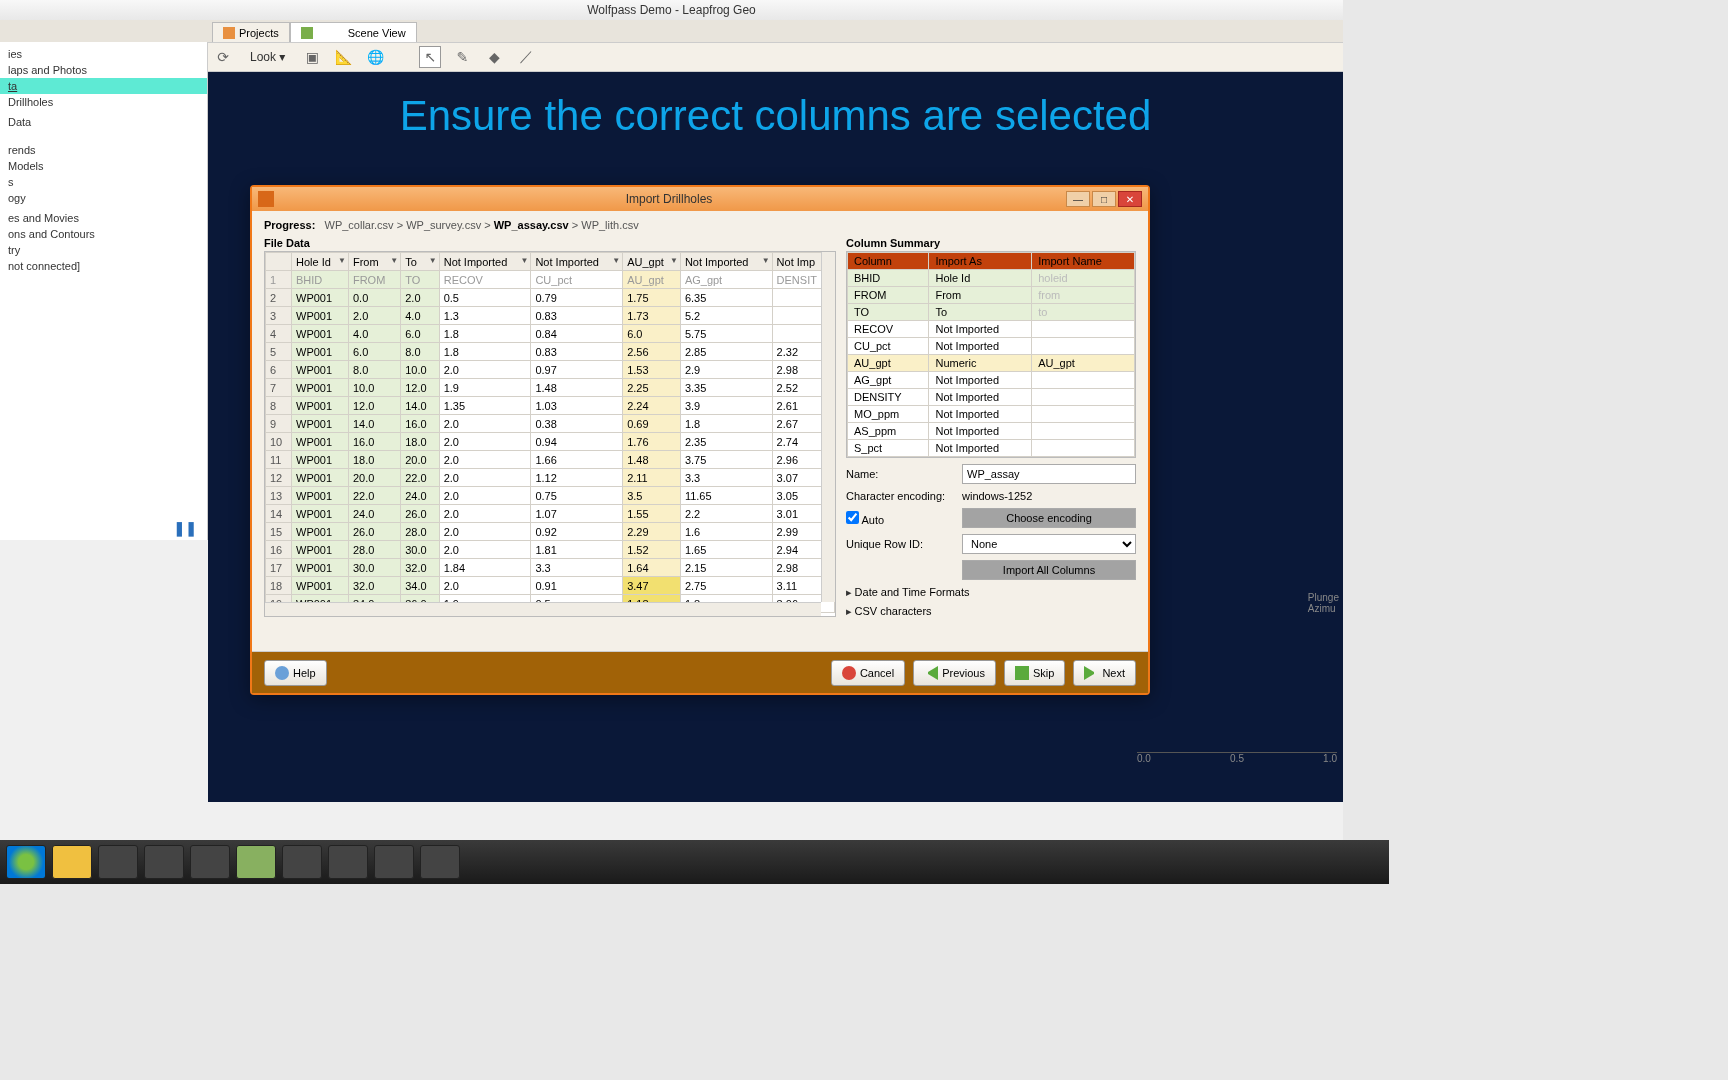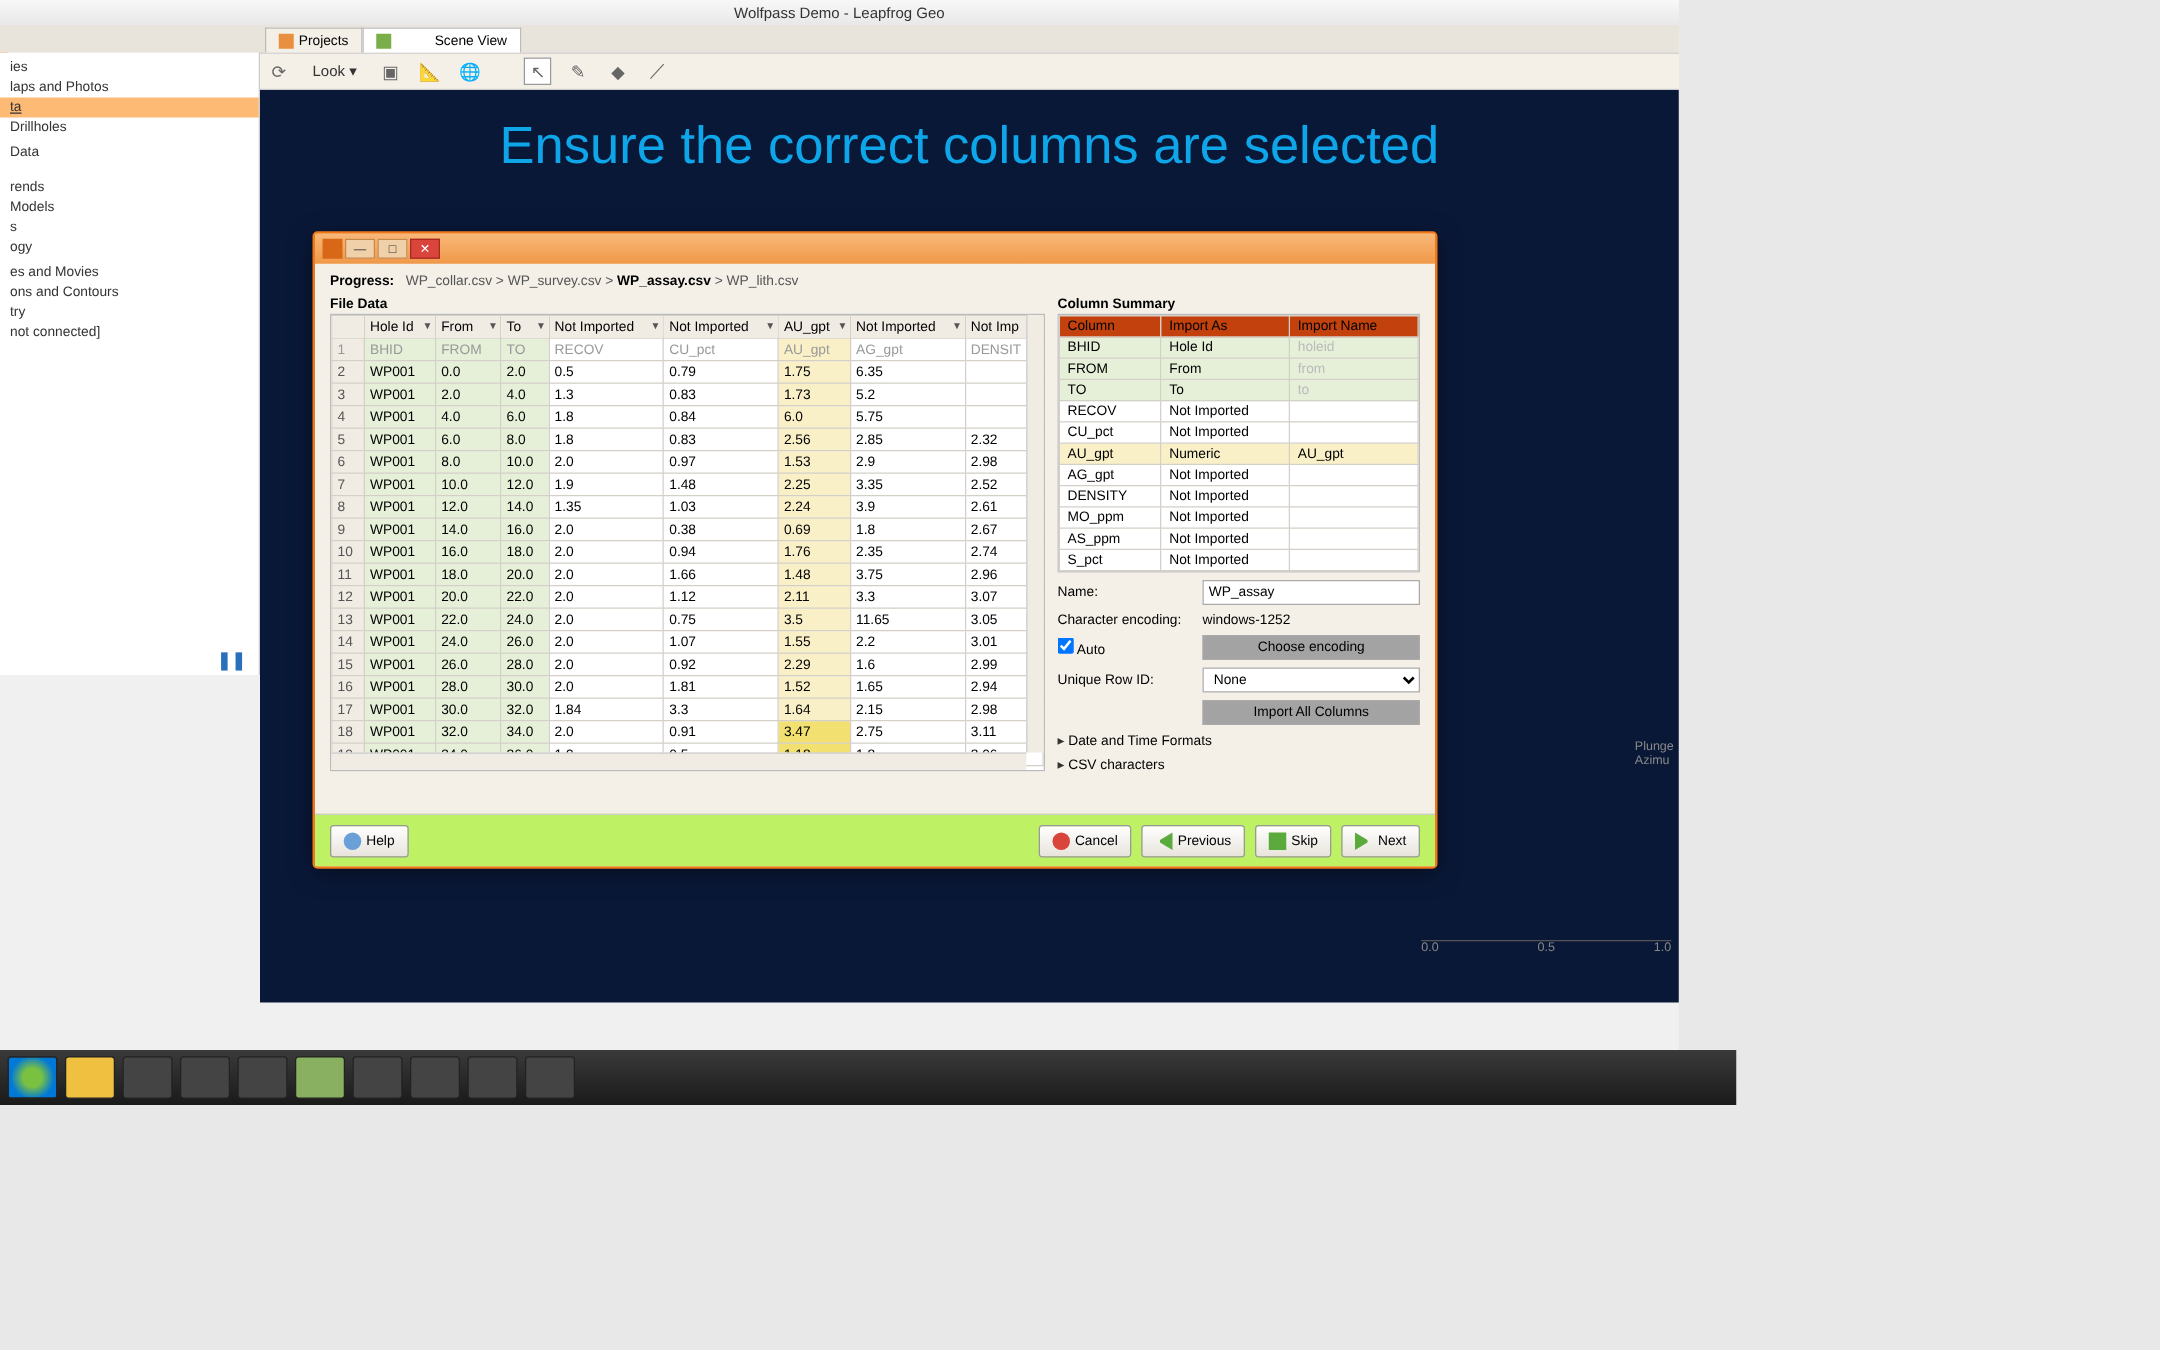--- a/index.html
+++ b/index.html
@@ -12,21 +12,21 @@
 .tab-ico { width: 12px; height: 12px; background: #e89040; }
 .tab-ico.green { background: #7aae4a; }
 .toolbar-row { height: 30px; background: #f4f0e8; display: flex; align-items: center; padding-left: 212px; gap: 10px; border-top: 1px solid #ccc; border-bottom: 1px solid #ccc; }
 .tbtn { width: 22px; height: 22px; display: inline-flex; align-items: center; justify-content: center; font-size: 14px; color: #666; }
 .tbtn.sel { border: 1px solid #999; background: #fff; }
 .look { font-size: 12px; color: #333; padding: 0 6px; }
 .sidebar { position: absolute; left: 0; top: 42px; width: 208px; height: 760px; background: #fff; border-right: 1px solid #ccc; }
 .orange-bar { position: absolute; left: 0; top: 42px; width: 6px; height: 24px; background: #f07818; }
 .side-list { padding-top: 4px; }
 .side-item { padding: 2px 8px; font-size: 11px; color: #333; white-space: nowrap; overflow: hidden; }
-.side-item.sel { background: #fdba74; text-decoration: underline; }
+.side-item.sel { background: #5eead4; text-decoration: underline; }
 .pause-btn { position: absolute; right: 10px; bottom: 4px; color: #2a6fbb; font-size: 14px; font-weight: bold; }
 .canvas { position: absolute; left: 208px; top: 72px; right: 0; bottom: 38px; background: #0a1838; }
 .overlay-title { position: absolute; top: 20px; left: 40px; right: 40px; text-align: center; color: #0ea5e9; font-size: 42px; font-weight: 300; }
 .axis-label { position: absolute; right: 4px; top: 520px; color: #888; font-size: 10px; text-align: left; line-height: 11px; }
 .axis-scale { position: absolute; bottom: 30px; right: 6px; left: auto; width: 200px; height: 20px; color: #888; font-size: 10px; display:flex; justify-content:space-between; border-top:1px solid #555;}
 .statusbar { position: absolute; left: 208px; right: 0; bottom: 0; height: 22px; background: #f4f0e8; border-top: 1px solid #ccc; display: flex; align-items: center; justify-content: flex-end; gap: 16px; padding: 0 10px; font-size: 11px; }
 .status-ico { width: 10px; height: 10px; background: #5aaa3c; display: inline-block; margin-right: 4px; }
 .dialog { position: absolute; left: 250px; top: 185px; width: 900px; height: 510px; background: #f4f0e8; border: 2px solid #f07818; border-radius: 4px; box-shadow: 0 4px 20px rgba(0,0,0,0.4); }
 .dlg-titlebar { height: 24px; background: linear-gradient(#f8b878,#f09848); display: flex; align-items: center; padding: 0 6px; }
 .dlg-titlebar .t { flex: 1; text-align: center; font-size: 12px; color: #333; }
@@ -60,21 +60,21 @@
 .r-holeid { background: #e6f0d8; }
 .r-from { background: #e6f0d8; }
 .r-to { background: #e6f0d8; }
 .r-au { background: #faf0c8; }
 .form-row { display: flex; align-items: center; margin-top: 6px; gap: 6px; font-size: 11px; }
 .form-row label { width: 110px; }
 .form-row input[type=text], .form-row select, .enc-btn { flex: 1; height: 20px; border: 1px solid #aaa; background: #fff; font-size: 11px; padding: 0 4px; }
 .enc-btn { text-align: center; line-height: 18px; background: #a3a3a3; }
 .disclosure { margin-top: 6px; font-size: 11px; cursor: default; }
 .disclosure::before { content: "▸ "; color: #333; }
-.dlg-buttons { position: absolute; bottom: 0; left: 0; right: 0; height: 42px; border-top: 1px solid #ccc; display: flex; align-items: center; padding: 0 12px; gap: 8px; background: #bef264; }
+.dlg-buttons { position: absolute; bottom: 0; left: 0; right: 0; height: 42px; border-top: 1px solid #ccc; display: flex; align-items: center; padding: 0 12px; gap: 8px; background: #a16207; }
 .dlg-buttons .spacer { flex: 1; }
 .btn { height: 26px; padding: 0 10px; border: 1px solid #999; background: linear-gradient(#fff,#e8e4dc); font-size: 11px; display: inline-flex; align-items: center; gap: 4px; border-radius: 3px; }
 .btn .bi { width: 14px; height: 14px; display: inline-block; }
 .bi-help { background: #6aa0d8; border-radius: 50%; }
 .bi-cancel { background: #d9453a; border-radius: 50%; }
 .bi-prev { width:0;height:0;border-top:6px solid transparent;border-bottom:6px solid transparent;border-right:10px solid #5aaa3c; }
 .bi-skip { width: 12px; height: 12px; background: #5aaa3c; }
 .bi-next { width:0;height:0;border-top:6px solid transparent;border-bottom:6px solid transparent;border-left:10px solid #5aaa3c; }
 .taskbar { position: absolute; left: 0; bottom: 0; width: 1389px; height: 44px; top: 840px; background: linear-gradient(#3a3a3a,#1a1a1a); display: flex; align-items: center; padding: 0 6px; gap: 6px; }
 .taskbar .tb { width: 40px; height: 34px; background: #444; border: 1px solid #222; border-radius: 3px; }
@@ -139,20 +139,21 @@
     <div class="axis-scale">
         <span>0.0</span>
         <span>0.5</span>
         <span>1.0</span>
       </div>
   </div>
 
   <div class="dialog">
     <div class="dlg-titlebar">
       <span class="dlg-ico"></span>
+      <span class="t">Import Drillholes</span>
       <span class="win-btn">—</span>
       <span class="win-btn">□</span>
       <span class="win-btn close">✕</span>
     </div>
     <div class="dlg-body">
       <div class="progress-row">
         <b>Progress:</b>&nbsp;&nbsp;
         <span id="crumbs"><span>WP_collar.csv</span> &gt; <span>WP_survey.csv</span> &gt; <b>WP_assay.csv</b> &gt; <span>WP_lith.csv</span></span>
       </div>
       <div class="cols-wrap">

